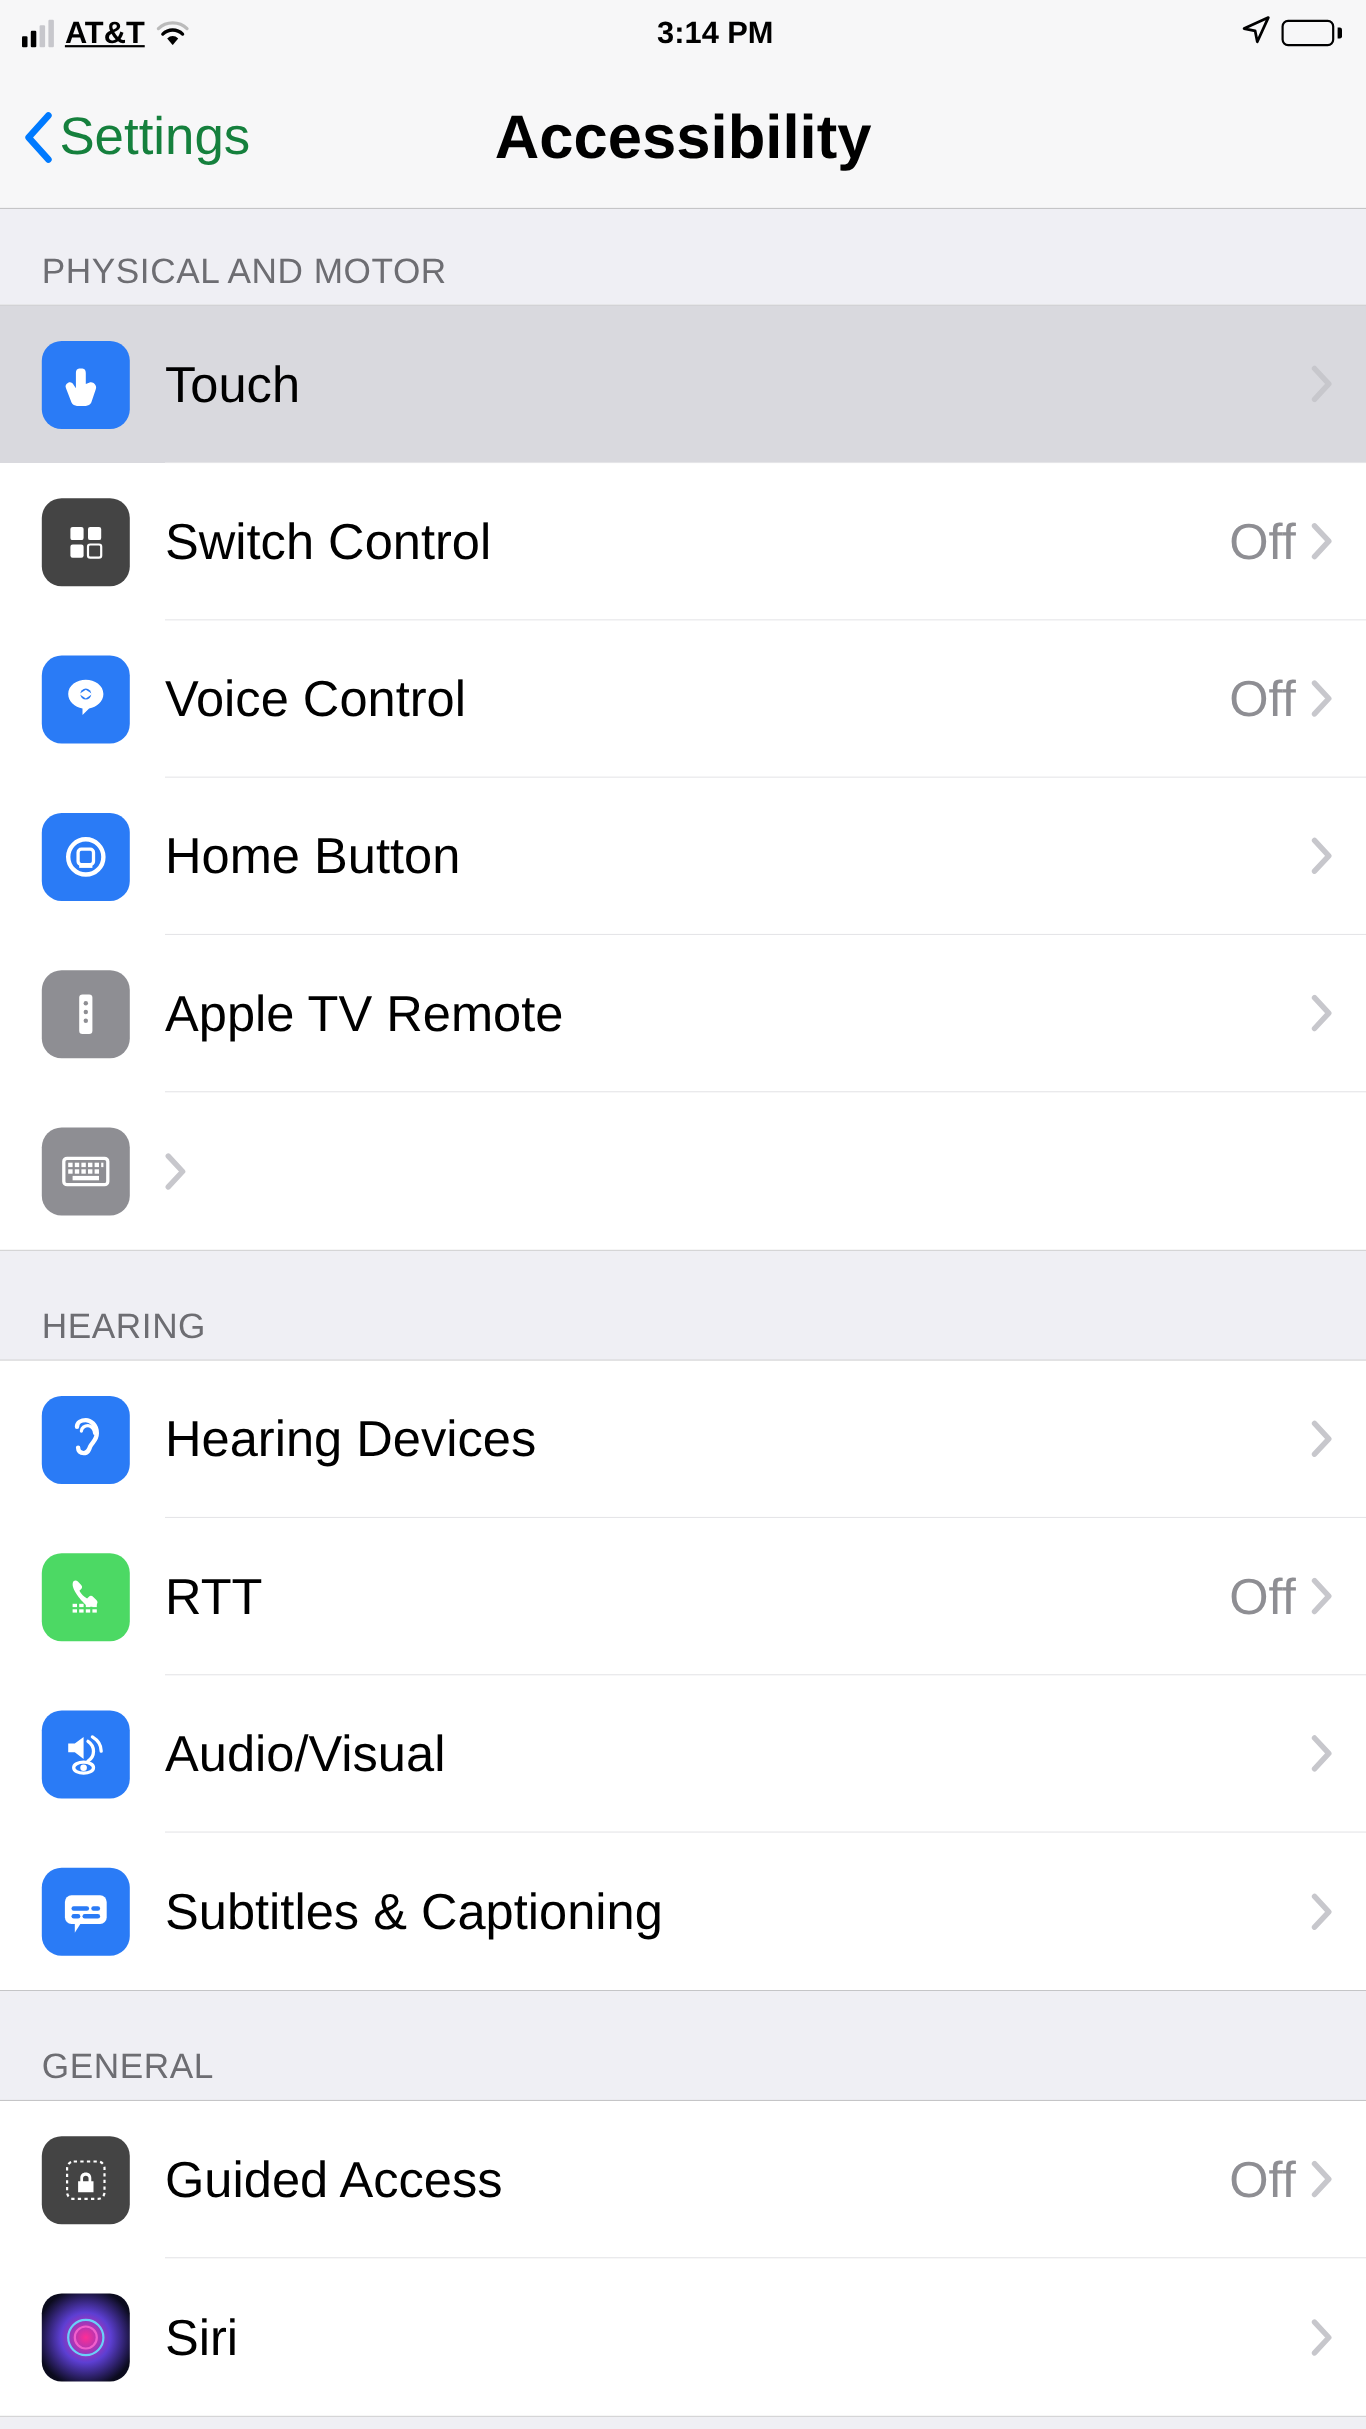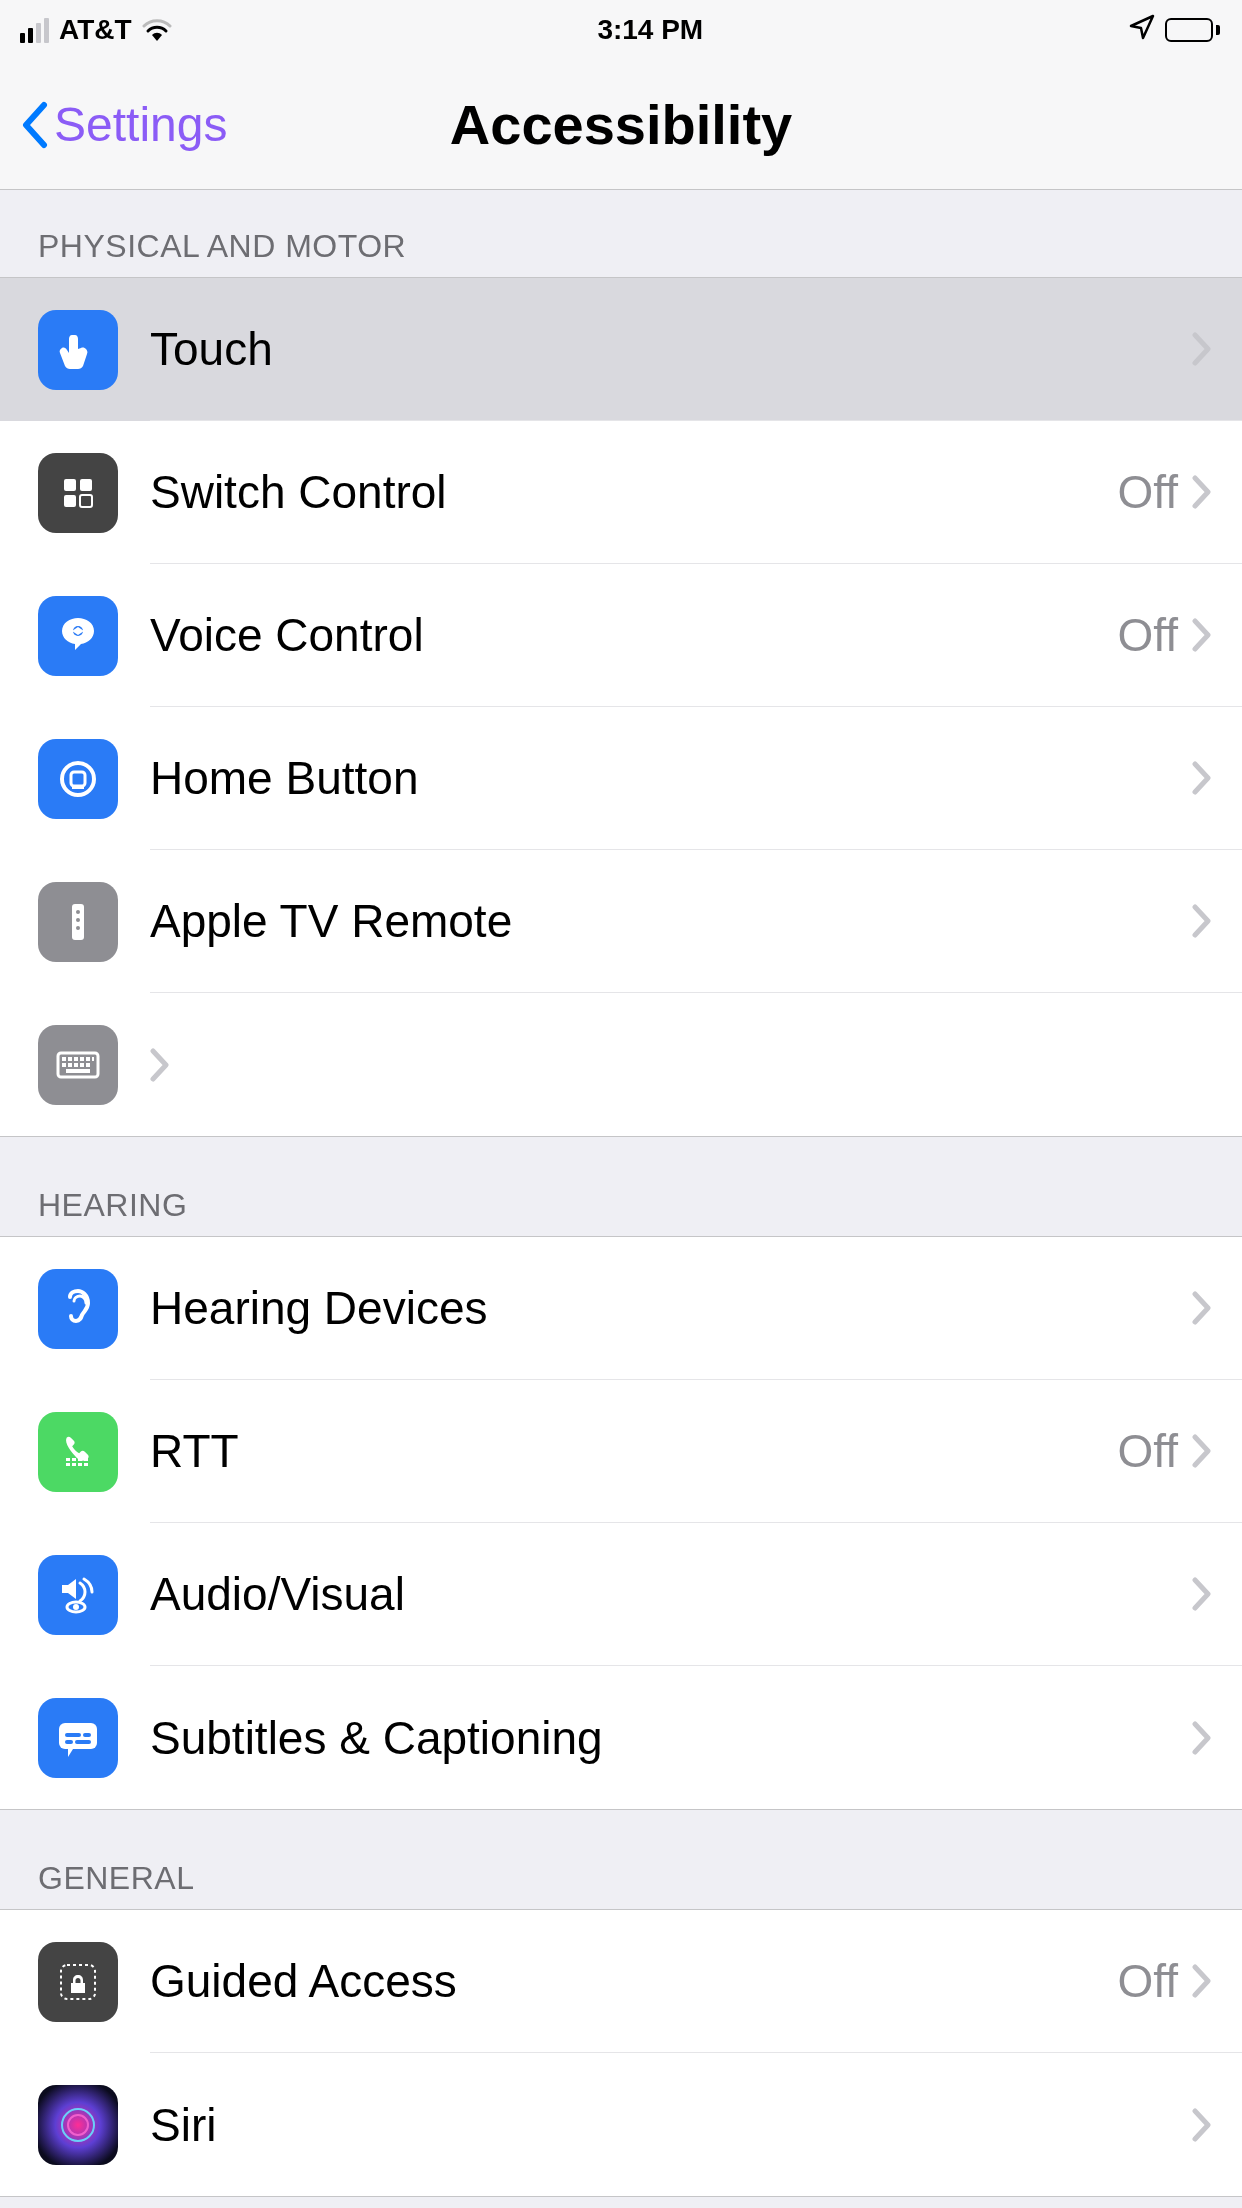--- a/index.html
+++ b/index.html
@@ -20,20 +20,21 @@
     justify-content: space-between;
     padding: 0 22px 0 20px;
     font-size: 28px;
     font-weight: 600;
     color: #000;
   }
   .status-left, .status-right {
     display: flex;
     align-items: center;
     gap: 10px;
+    text-decoration: underline;
   }
   .status-center { font-size: 28px; font-weight: 700; }
   .signal-bars { display: flex; align-items: flex-end; gap: 3px; }
   .signal-bars span {
     width: 5px;
     background: #c7c7cc;
     border-radius: 1px;
   }
   .signal-bars span.on { background: #000; }
   .signal-bars span:nth-child(1){height:10px}
@@ -64,21 +65,21 @@
     background: #f7f7f8;
     border-bottom: 1px solid #c5c5c7;
     display: flex;
     align-items: center;
     position: relative;
     padding: 0 20px;
   }
   .back-btn {
     display: flex;
     align-items: center;
-    color: #8b5cf6;
+    color: #15803d;
     font-size: 48px;
     font-weight: 400;
     gap: 4px;
   }
   .back-chevron svg { display:block; }
   .nav-title {
     position: absolute;
     left: 50%;
     transform: translateX(-50%);
     font-size: 56px;

